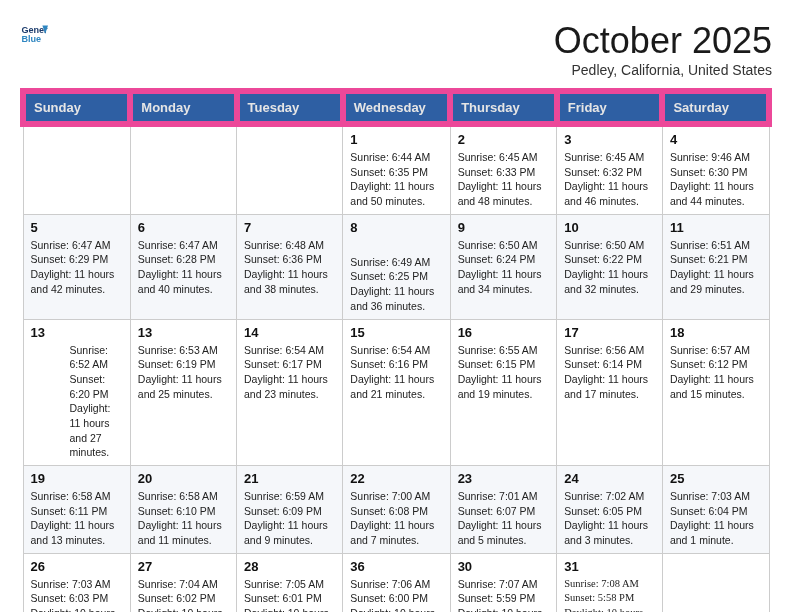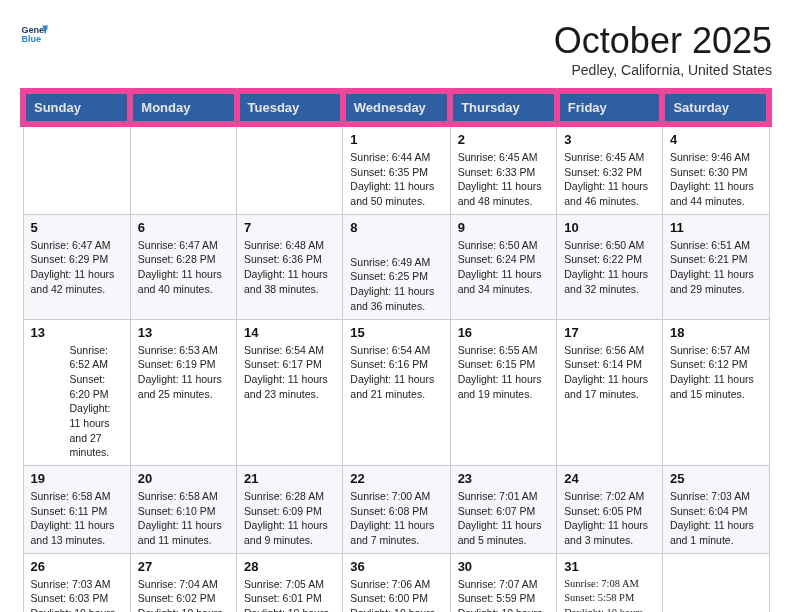--- a/index.html
+++ b/index.html
@@ -253,21 +253,21 @@
         </td>
         <td>
           <div class="day-number">20</div>
           <div class="day-info" style="white-space: pre-line;">Sunrise: 6:58 AM
 Sunset: 6:10 PM
 Daylight: 11 hours
 and 11 minutes.</div>
         </td>
         <td>
           <div class="day-number">21</div>
-          <div class="day-info" style="white-space: pre-line;">Sunrise: 6:28 AM
+          <div class="day-info" style="white-space: pre-line;">Sunrise: 6:59 AM
 Sunset: 6:09 PM
 Daylight: 11 hours
 and 9 minutes.</div>
         </td>
         <td>
           <div class="day-number">22</div>
           <div class="day-info" style="white-space: pre-line;">Sunrise: 7:00 AM
 Sunset: 6:08 PM
 Daylight: 11 hours
 and 7 minutes.</div>

